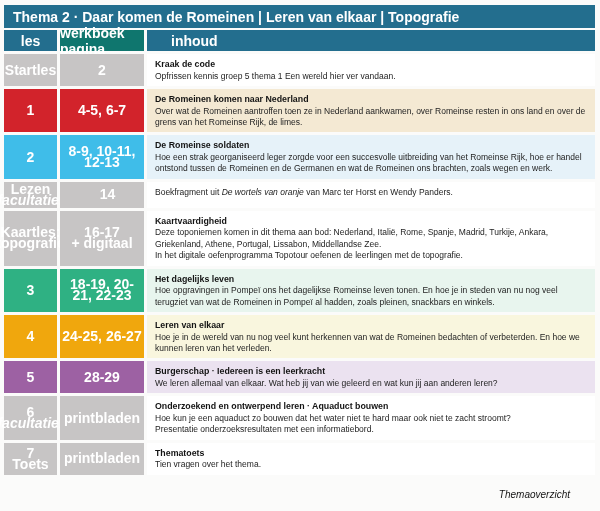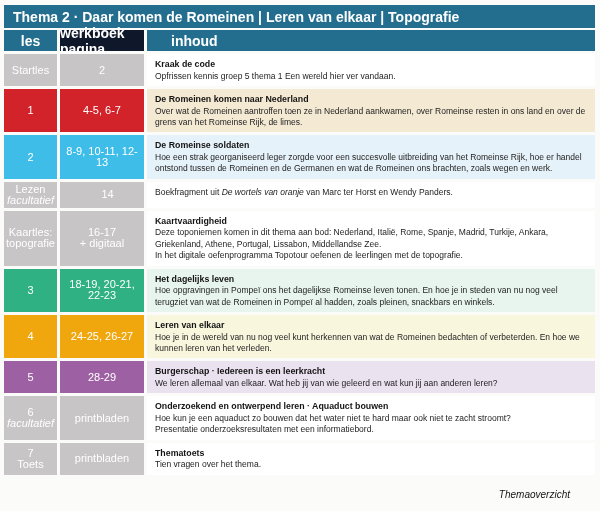--- a/index.html
+++ b/index.html
@@ -27,42 +27,42 @@
   .col-wb  { width: 84px; flex: none; }
   .col-inh { flex: 1; }
   .hc.col-inh { justify-content: flex-start; padding-left: 24px; }
   .row { display: flex; gap: 3px; margin-bottom: 3px; }
   .cell {
     box-sizing: border-box;
   }
   .cell.col-les, .cell.col-wb {
     display: flex; flex-direction: column;
     align-items: center; justify-content: center;
-    color: #fff; font-weight: normal; font-size: 11px;
+    color: #fff; font-weight: bold; font-size: 14px;
     text-align: center; line-height: 11px;
     padding: 2px 1px;
   }
   .cell.col-inh { padding: 5px 8px 4px 8px; }
   .ititle { font-weight: bold; font-size: 8.8px; color: #141414; line-height: 11.6px; }
   .ibody .bline { font-size: 8.5px; color: #232323; line-height: 11.4px; }
   .it { font-style: italic; }
   .footer {
     position: absolute; right: 30px; top: 489px;
     font-style: italic; font-size: 10px; color: #121212;
   }
 </style>
 </head>
 <body style="background: rgb(251, 251, 250);">
 
 <div class="page">
   <div class="table">
     <div class="titlebar" style="background: rgb(35, 110, 142);">Thema 2 · Daar komen de Romeinen | Leren van elkaar | Topografie</div>
     <div class="headrow">
       <div class="hc col-les" style="background: rgb(35, 110, 142);">les</div>
-      <div class="hc col-wb" style="background: #0f172a;">werkboek pagina</div>
+      <div class="hc col-wb" style="background: #0f766e;">werkboek pagina</div>
       <div class="hc col-inh" style="background: rgb(35, 110, 142);">inhoud</div>
     </div>
     <div id="rows">
   <div class="row">
     <div class="cell col-les" style="background: rgb(199, 197, 197);">
             <div class="bline"><span>Startles</span></div>
           </div>
     <div class="cell col-wb" style="background: rgb(199, 197, 197);">
             <div class="bline"><span>2</span></div>
           </div>

